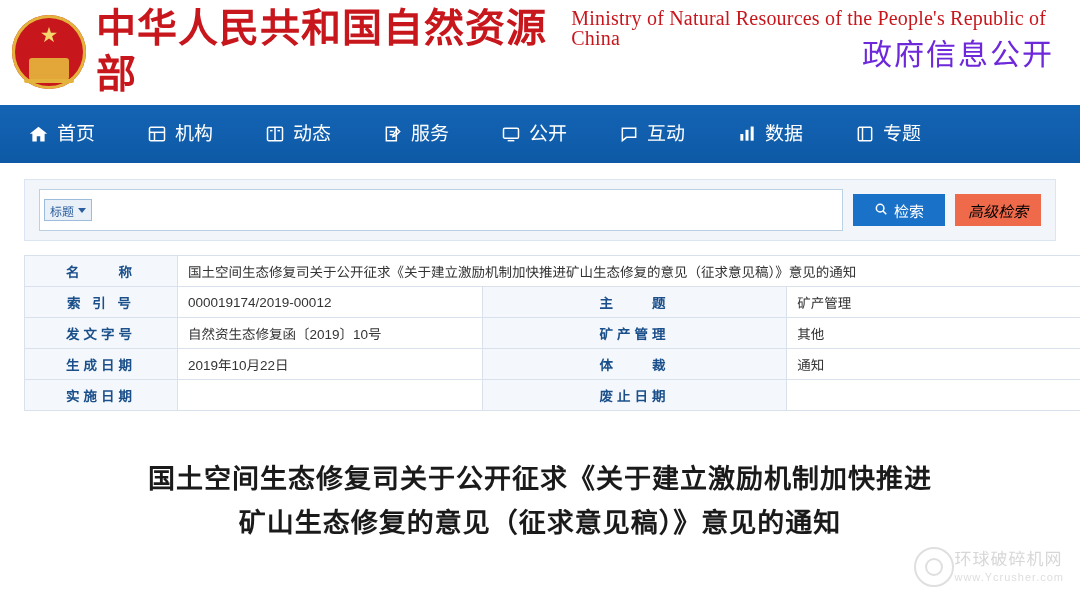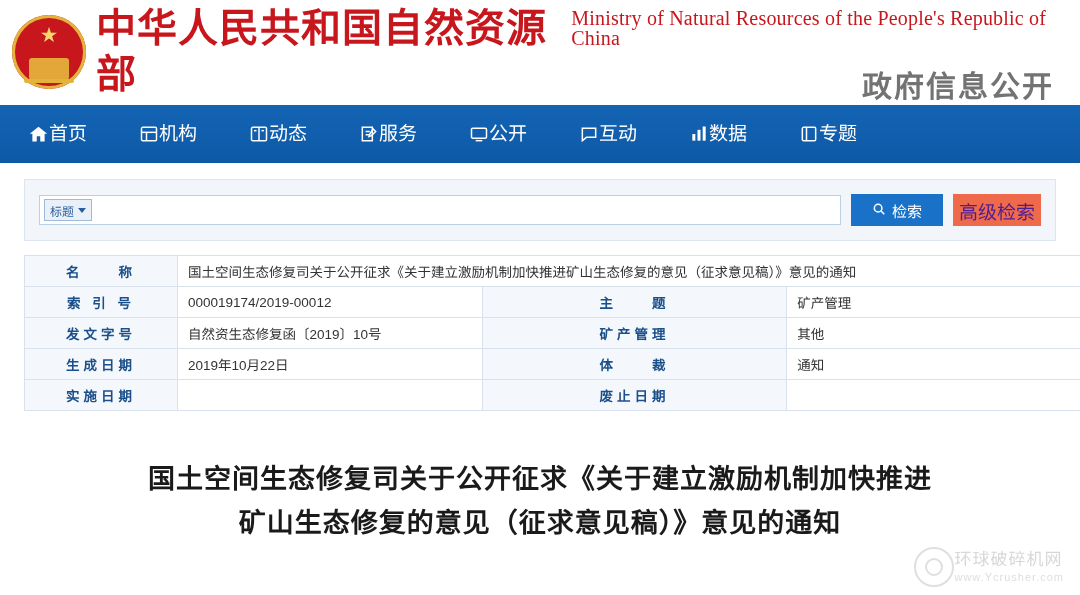--- a/index.html
+++ b/index.html
@@ -84,41 +84,40 @@
     line-height: 20px;
     letter-spacing: .2px;
     font-family: Liberation Serif, serif;
     margin-top: 2px;
     padding-left: 2px;
   }
   .header-right {
     position: absolute;
     right: 26px;
     top: 30px;
-    color: #737373;
+    color: #6d28d9;
     font-size: 30px;
-    font-weight: bold;
+    font-weight: normal;
     letter-spacing: 2px;
     font-family: "Liberation Serif", serif;
-    margin-top: 32px;
   }
 
   
   .nav {
     height: 58px;
     background: linear-gradient(#1464b4, #0d59a6);
     display: flex;
     align-items: center;
     padding: 0 14px;
     box-sizing: border-box;
   }
   .nav-item {
     display: flex;
     align-items: center;
-    gap: 0;
+    gap: 8px;
     color: #ffffff;
     font-size: 19px;
     padding: 0 26px;
     height: 100%;
     box-sizing: border-box;
     line-height: 58px;
     cursor: pointer;
     white-space: nowrap;
   }
   .nav-item .nav-icon svg { display: block; }
@@ -134,21 +133,21 @@
     height: 62px;
     background: #f2f6fb;
     border: 1px solid #dbe6f2;
     display: flex;
     align-items: center;
     padding: 0 14px;
     box-sizing: border-box;
   }
   .search-box {
     flex: 1;
-    height: 30px;
+    height: 42px;
     background: #ffffff;
     border: 1px solid #bcd0e4;
     display: flex;
     align-items: center;
     box-sizing: border-box;
   }
   .search-select {
     display: flex;
     align-items: center;
     gap: 4px;
@@ -189,30 +188,31 @@
     align-items: center;
     justify-content: center;
     gap: 6px;
     border: none;
     cursor: pointer;
     font-family: "Liberation Sans", sans-serif;
   }
   .btn-adv {
     margin-left: 10px;
     background: #ef6a4b;
-    color: #4c1d95;
-    font-size: 19px;
+    color: #000000;
+    font-size: 15px;
     height: 32px;
     min-width: 86px;
     display: flex;
     align-items: center;
     justify-content: center;
     border: none;
     cursor: pointer;
     font-family: "Liberation Sans", sans-serif;
+    font-style: italic;
   }
 
   
   table.meta {
     margin-top: 14px;
     width: 1068px;
     border-collapse: collapse;
     table-layout: fixed;
     font-size: 13.5px;
     color: #333333;

